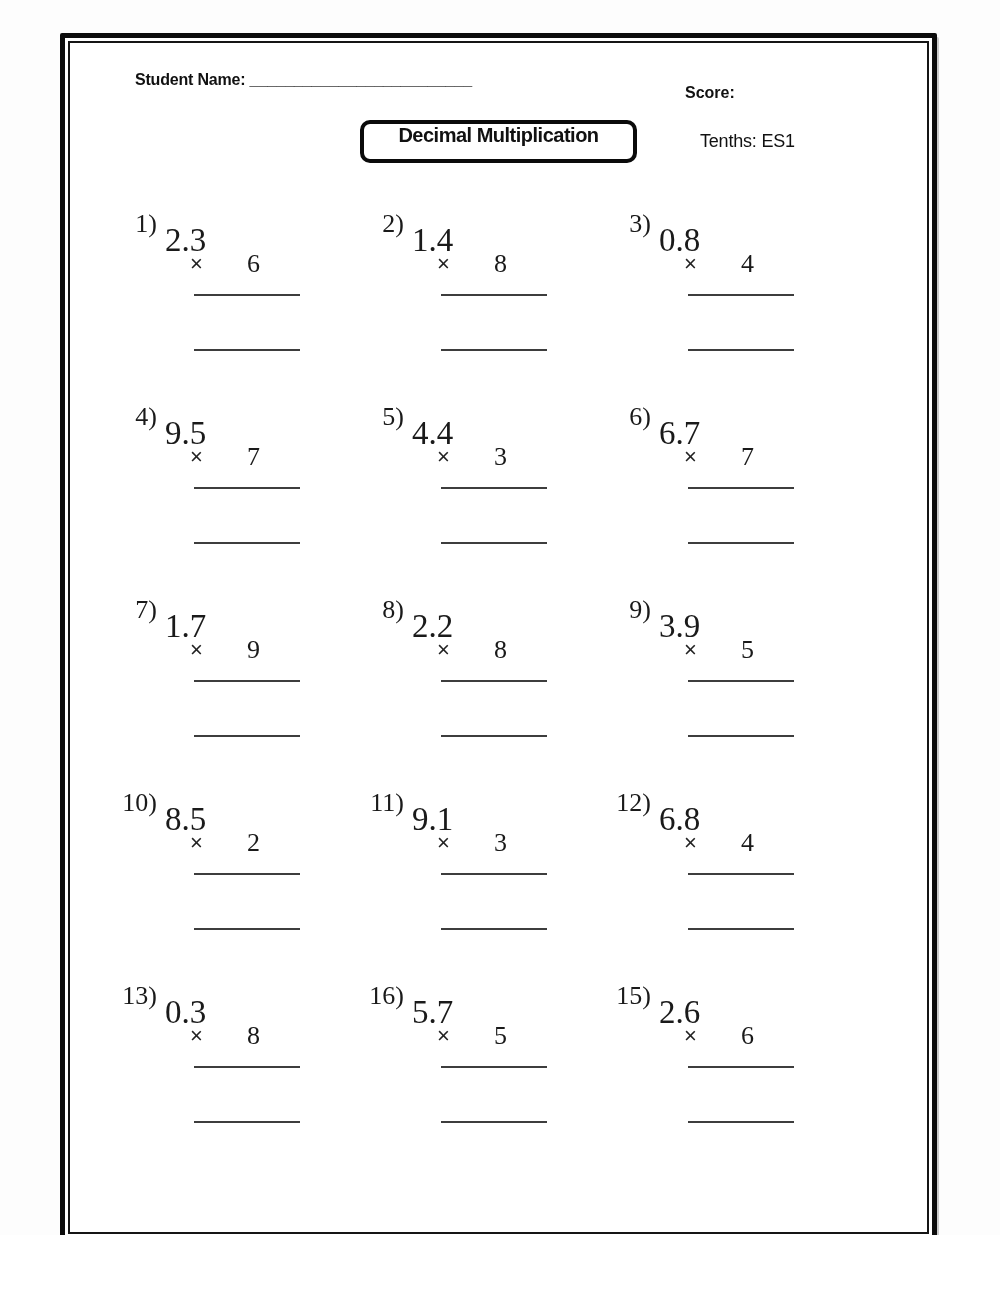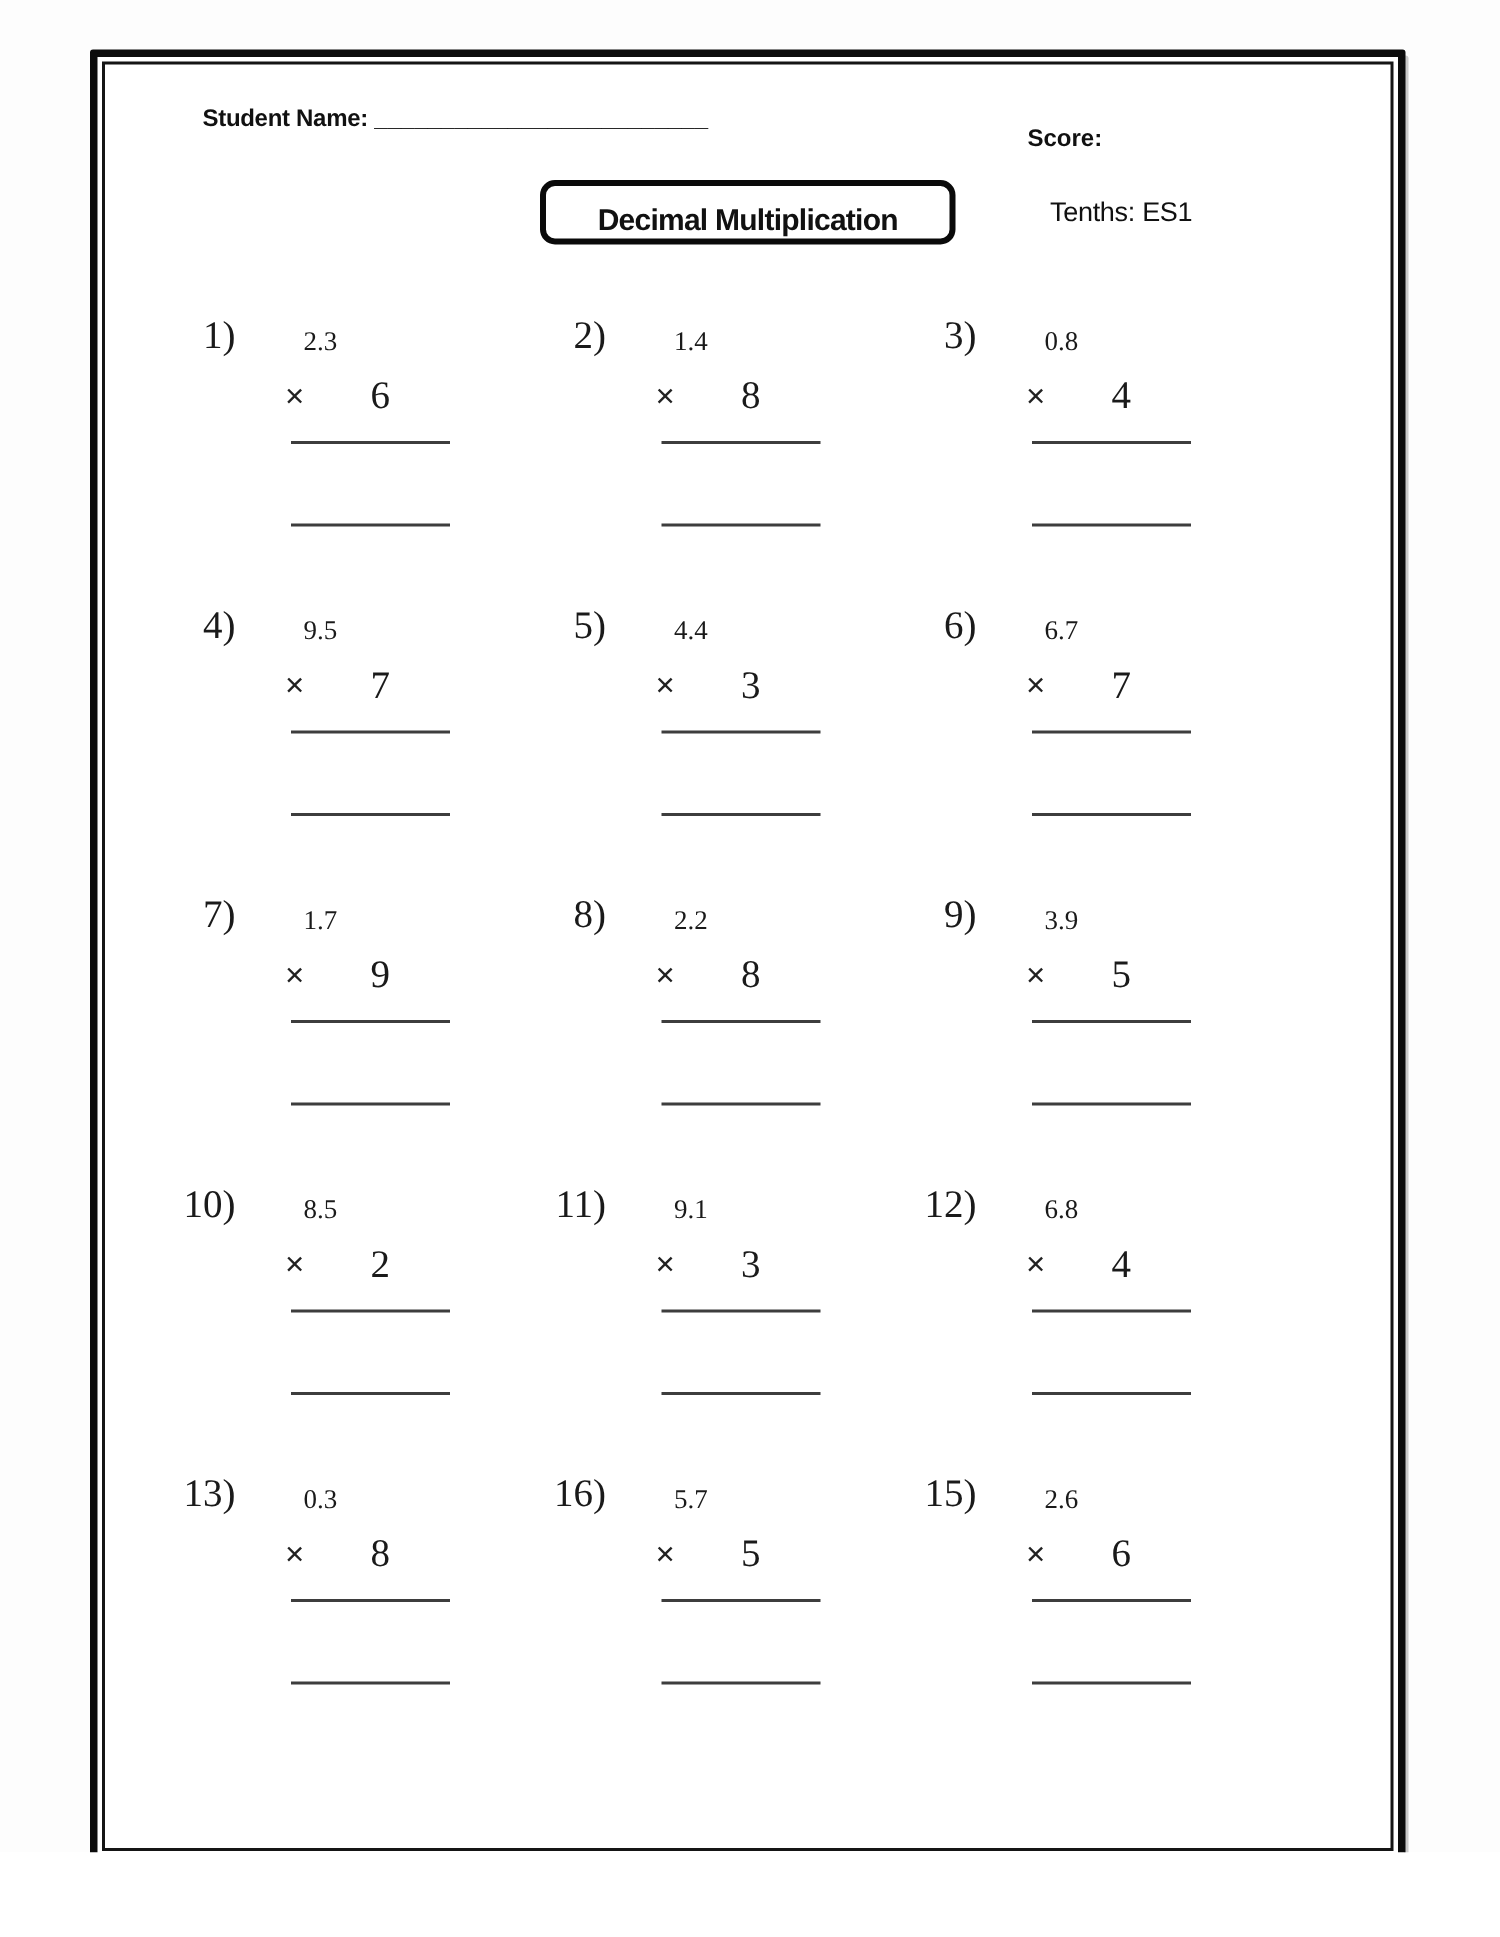--- a/index.html
+++ b/index.html
@@ -16,33 +16,33 @@
   }
   .frame-inner{position:absolute;inset:3px;border:2px solid #151515;}
 
   
   .student-name{position:absolute;left:135px;top:71px;font-size:16px;font-weight:bold;letter-spacing:-.2px;white-space:nowrap;}
   .name-line{font-weight:bold;letter-spacing:0;}
   .score{position:absolute;left:685px;top:84px;font-size:16px;font-weight:bold;}
   .title-box{
     position:absolute;left:360px;top:120px;width:277px;height:43px;box-sizing:border-box;
     border:4px solid #0a0a0a;border-radius:10px;background:#fff;
-    display:flex;align-items:flex-end;justify-content:center;
+    display:flex;align-items:flex-start;justify-content:center;
     font-size:20px;font-weight:bold;letter-spacing:-.5px;white-space:nowrap;
   }
   .subtitle{position:absolute;left:700px;top:131px;font-size:18px;letter-spacing:-.2px;white-space:nowrap;}
 
   
   .problems{
     position:absolute;left:125px;top:212px;
     display:grid;grid-template-columns:repeat(3,247px);grid-template-rows:repeat(5,193px);
   }
   .problem{position:relative;width:247px;height:193px;font-family:"Liberation Serif", serif;color:#1a1a1a;}
   .pnum{position:absolute;left:-10px;top:0;width:42px;text-align:right;font-size:26px;line-height:24px;white-space:nowrap;}
-  .op-top{position:absolute;left:40px;top:3px;width:97px;text-align:center;font-size:18px;line-height:24px;}
+  .op-top{position:absolute;left:40px;top:16px;width:97px;text-align:left;font-size:33px;line-height:24px;}
   .times{position:absolute;left:65px;top:40px;font-family:"Liberation Sans", sans-serif;font-size:22px;line-height:24px;color:#222;}
   .op-bottom{position:absolute;left:40px;top:40px;width:95px;text-align:right;font-size:26px;line-height:24px;}
   .ans-line{position:absolute;left:69px;width:106px;height:0;border-top:2px solid #3d3d3d;}
   .line1{top:82px;}
   .line2{top:137px;}
 
   
   .scan-noise{
     position:absolute;left:8px;top:1284px;width:986px;height:5px;opacity:.5;
     background:repeating-linear-gradient(90deg,#8f8f8f 0 14px,#d0d0d0 14px 21px,#7f7f7f 21px 36px,#dadada 36px 44px);

